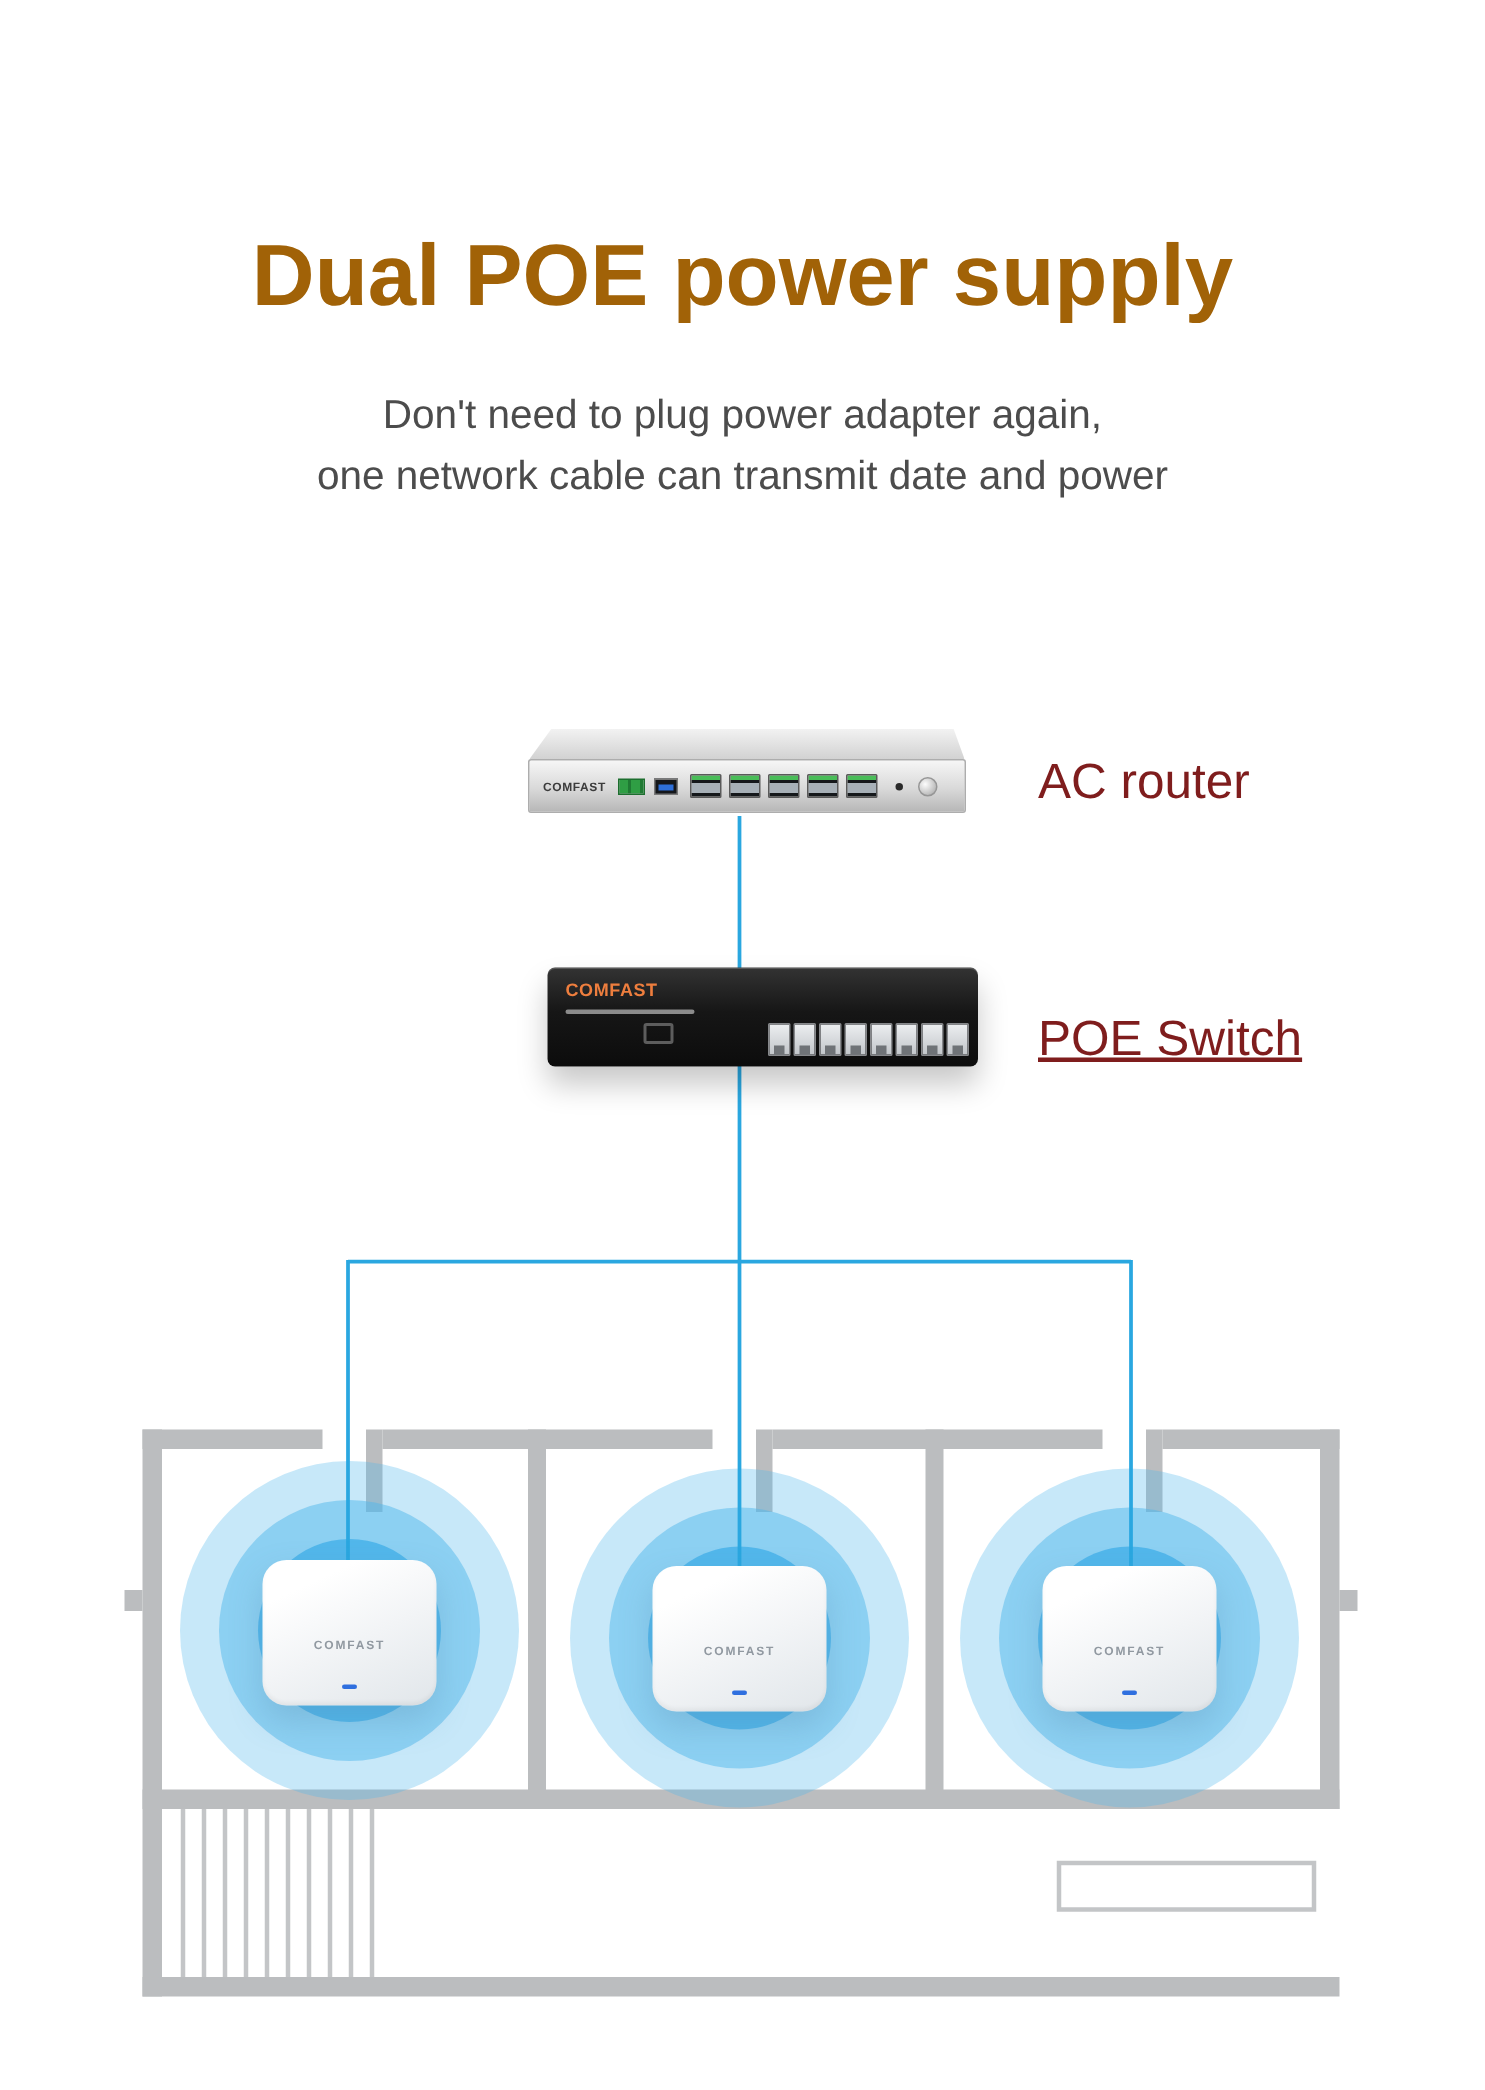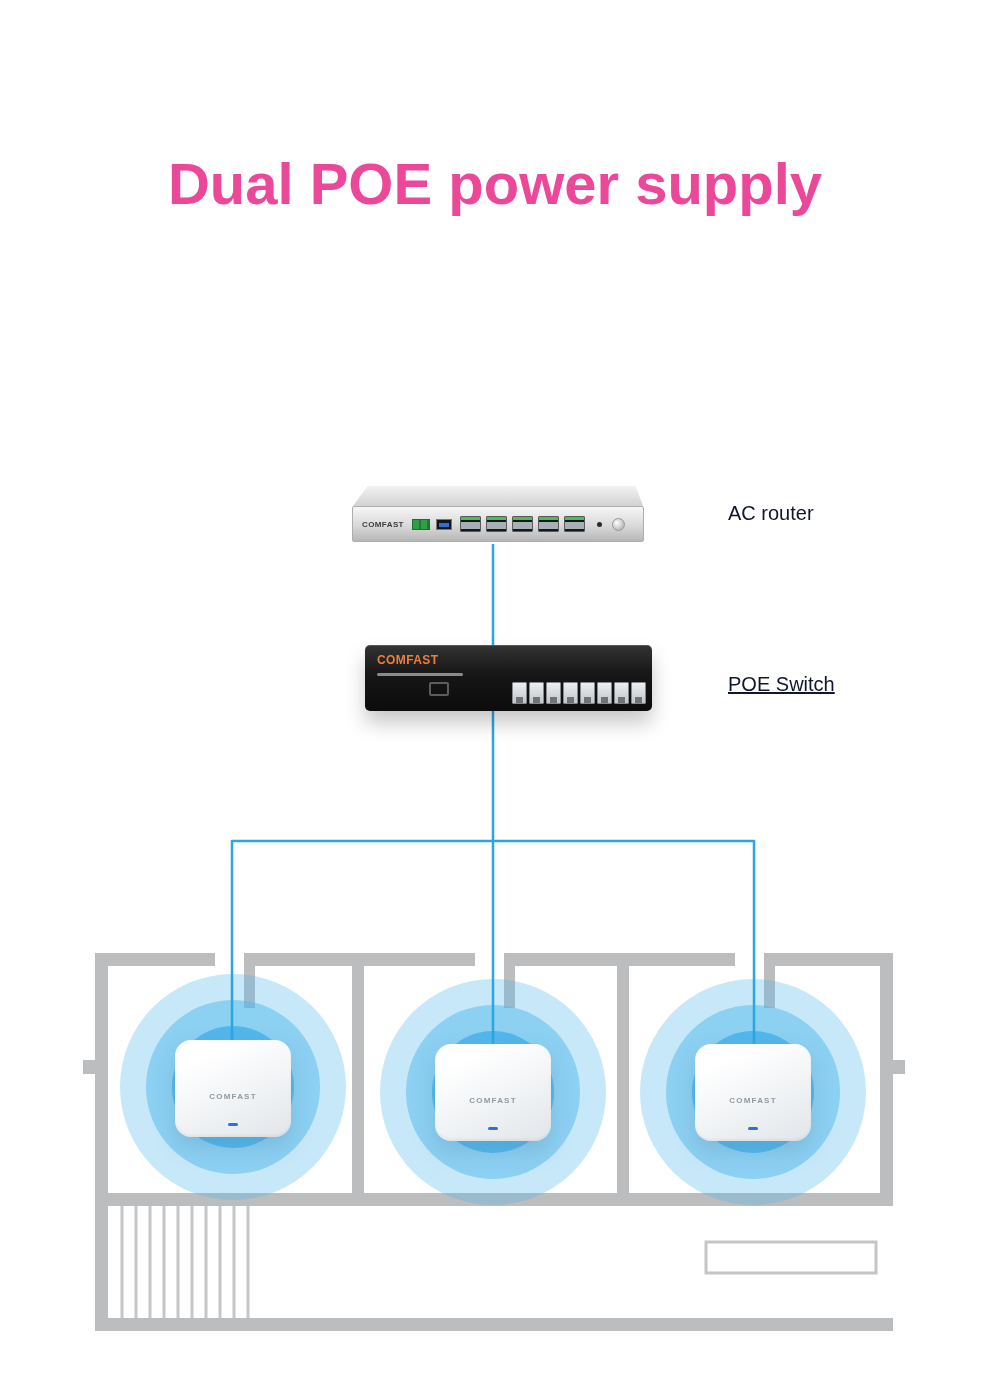--- a/index.html
+++ b/index.html
@@ -2,25 +2,25 @@
 <html><head>
 <meta charset="utf-8">
 <style>
   * { margin:0; padding:0; box-sizing:border-box; }
   body { background:#ffffff; font-family:"Liberation Sans", sans-serif; }
   .canvas { position:relative; width:990px; height:1393px; background:#ffffff; overflow:hidden; margin:0 auto; }
 
   .scene { position:absolute; left:0; top:0; width:990px; height:1393px; z-index:1; }
 
   .title { position:absolute; top:150px; left:0; right:0; text-align:center;
-           font-size:58px; font-weight:700; color:#ec4899; letter-spacing:0; z-index:5; }
+           font-size:58px; font-weight:700; color:#a16207; letter-spacing:0; z-index:5; }
   .subtitle { position:absolute; top:256px; left:0; right:0; text-align:center;
               font-size:27px; color:#4c4c4c; line-height:41px; z-index:5; }
 
-  .dev-label { position:absolute; left:692px; font-size:20px; color:#0f172a; z-index:5;margin-left:36px; }
+  .dev-label { position:absolute; left:692px; font-size:33px; color:#7f1d1d; z-index:5; }
   .label-router { top:502px; }
   .label-switch { top:673px;text-decoration:underline; }
 
   
   .router { position:absolute; left:352px; top:486px; width:292px; z-index:4; }
   .router-top { height:20px; margin:0 1px;
                 clip-path:polygon(5% 0, 97.5% 0, 100% 100%, 0 100%);
                 background:linear-gradient(180deg,#f2f2f2,#d2d2d2); }
   .router-front { height:36px; background:linear-gradient(180deg,#f6f6f6 0%,#d9d9d9 55%,#b7b7b7 100%);
                   border:1px solid #adadad; border-radius:2px;
@@ -131,20 +131,24 @@
       <line x1="493" y1="710" x2="493" y2="842"></line>
       <line x1="232" y1="841" x2="754" y2="841"></line>
       <line x1="232" y1="840" x2="232" y2="1046"></line>
       <line x1="493" y1="840" x2="493" y2="1050"></line>
       <line x1="754" y1="840" x2="754" y2="1050"></line>
     </g>
   </svg>
 
   <h1 class="title">Dual POE power supply</h1>
 
+  <p class="subtitle">
+    <span>Don't need to plug power adapter again,</span><br>
+    <span>one network cable can transmit date and power</span>
+  </p>
 
   <div class="router">
     <div class="router-top"></div>
     <div class="router-front">
       <span class="router-brand">COMFAST</span>
       <span class="r-terminal"></span>
       <span class="r-usb"></span>
       <span class="r-ports">
         <span class="r-port"></span>
         <span class="r-port"></span>

